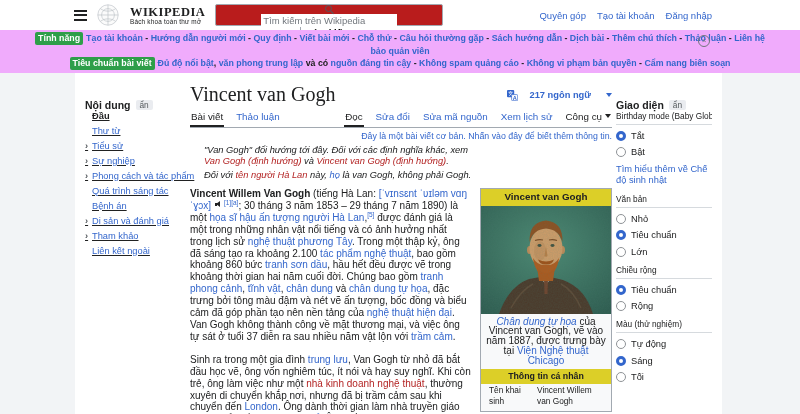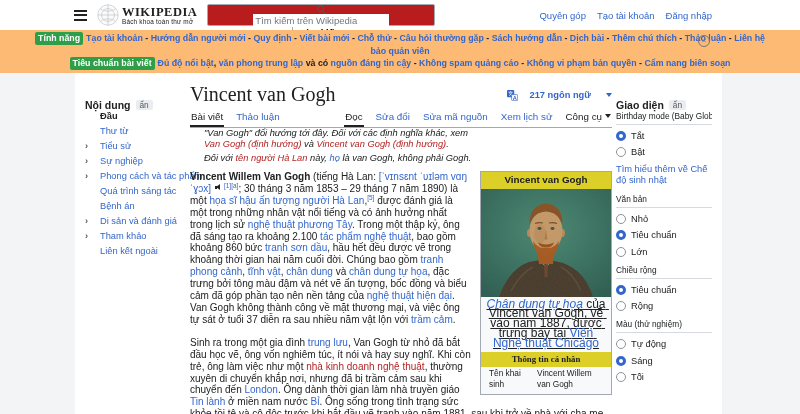--- a/index.html
+++ b/index.html
@@ -4,57 +4,57 @@
 <style>
   html,body{margin:0;padding:0;}
   body{width:800px;height:414px;overflow:hidden;background:#fff;
        font-family:"Liberation Sans","DejaVu Sans",sans-serif;color:#202122;}
   .page{position:relative;width:800px;height:414px;overflow:hidden;}
 
   
   .topbar{height:30px;display:flex;align-items:center;padding:0 88px 0 74px;gap:10px;background:#fff;}
   .burger{width:13px;height:11px;flex:none;cursor:pointer;
     background:linear-gradient(#202122 0 2px,transparent 2px 4.5px,#202122 4.5px 6.5px,transparent 6.5px 9px,#202122 9px 11px);}
-  .logo{display:flex;align-items:center;gap:3px;cursor:pointer;}
+  .logo{display:flex;align-items:center;gap:11px;cursor:pointer;}
   .wordmark{display:block;font-family:"Liberation Serif","DejaVu Serif",serif;font-size:12.5px;
     font-weight:600;letter-spacing:.5px;line-height:12px;}
   .tagline{display:block;font-size:6.4px;letter-spacing:.2px;color:#202122;}
   .searchbox{display:flex;align-items:center;border:1px solid #a2a9b1;border-radius:2px;height:20px;width:226px;background:#b91c1c;flex-direction:column;}
   .mag{width:9px;height:9px;position:relative;margin:0 5px;flex:none;}
   .mag::before{content:"";position:absolute;width:5px;height:5px;border:1.3px solid #54595d;border-radius:50%;left:0;top:0;}
   .mag::after{content:"";position:absolute;width:4px;height:1.4px;background:#54595d;transform:rotate(45deg);left:5px;top:7px;}
   .searchinput{border:0;outline:0;flex:1;min-width:0;font-size:9.5px;font-family:inherit;color:#202122;}
   .searchinput::placeholder{color:#72777d;}
   .searchbtn{height:100%;border:0;border-left:1px solid #a2a9b1;background:#fff;font-weight:bold;
     font-size:9.5px;font-family:inherit;padding:0 8px;cursor:pointer;}
   .hlinks{margin-left:auto;display:flex;gap:11px;font-size:9.5px;justify-content:center;}
   .hlink{color:#3366cc;cursor:pointer;white-space:nowrap;}
 
   
-  .banner{position:relative;text-align:center;font-size:8.8px;line-height:12.5px;padding:2px 30px 3px;background:#fdba74;}
+  .banner{position:relative;text-align:center;font-size:8.8px;line-height:12.5px;padding:2px 30px 3px;background:#f0abfc;}
   .badge{display:inline-block;background:#2e9e49;color:#fff;font-weight:bold;border-radius:2px;padding:0 3px;margin-right:3px;cursor:pointer;}
   .seg{white-space:pre-wrap;}
   .seg.bl{color:#3366cc;font-weight:bold;cursor:pointer;}
   .seg.bsep{color:#202122;font-weight:bold;}
   .bclose{position:absolute;right:90px;top:5px;width:10px;height:10px;border:1px solid #72777d;border-radius:50%;
     color:#72777d;font-size:8px;line-height:9px;text-align:center;cursor:pointer;}
   .bclose::before{content:"\00d7";}
 
   
   .content-wrap{display:flex;height:356px;overflow:hidden;}
   .gutter{background:#f2f4f6;flex:none;}
   .gutter.l{width:75px;} .gutter.r{width:78px;}
   .center{width:647px;flex:none;display:flex;background:#fff;}
 
   
   .toc{width:108px;flex:none;box-sizing:border-box;padding:26px 0 0 10px;font-size:9.3px;}
   .side-head{display:flex;align-items:center;gap:5px;}
   .side-title{font-weight:bold;font-size:10.5px;}
   .pill{background:#eaecf0;border-radius:2px;font-size:8.3px;padding:0 4px;color:#54595d;cursor:pointer;}
-  .toc-item{display:flex;align-items:flex-end;gap:8px;margin-bottom:4px;cursor:pointer;line-height:11px;}
+  .toc-item{display:flex;align-items:flex-end;gap:0;margin-bottom:4px;cursor:pointer;line-height:11px;text-decoration:underline;}
   .tchev{width:7px;flex:none;color:#54595d;font-weight:bold;}
   .tchev::before{content:"\203A";}
   .tchev.hid::before{visibility:hidden;}
   .tlabel{color:#3366cc;white-space:nowrap;}
   .toc-item.cur .tlabel{color:#202122;font-weight:bold;}
 
   
   .article{width:429px;flex:none;box-sizing:border-box;padding:10px 0 0 7px;}
   .title-row{display:flex;align-items:baseline;justify-content:space-between;}
   h1{margin:0;font-family:"Liberation Serif","DejaVu Serif",serif;font-weight:normal;font-size:20px;line-height:23px;}
@@ -78,22 +78,22 @@
   .spk::after{content:"";position:absolute;left:1.5px;top:0.5px;border-top:3.5px solid transparent;
     border-bottom:3.5px solid transparent;border-right:4px solid #202122;}
   .bodyflow{margin-top:7px;font-size:10px;line-height:11.9px;}
   .para{margin:0 0 11px;}
 
   
   .infobox{float:right;width:132px;margin:0 0 6px 8px;border:1px solid #a2a9b1;background:#f8f9fa;
     font-size:8.3px;line-height:10.5px;box-sizing:border-box;}
   .ib-title{background:#dccf28;font-weight:bold;text-align:center;font-size:9.8px;padding:3px 2px;}
   .portrait{display:block;width:100%;height:108px;cursor:pointer;}
-  .ib-caption{text-align:center;padding:3px 4px 4px;font-size:12px;line-height:9.8px;text-decoration:underline;}
-  .ib-bar{background:#dccf28;font-weight:bold;text-align:center;font-size:8.8px;padding:2px;font-family:Liberation Serif, serif;}
+  .ib-caption{text-align:center;padding:3px 4px 4px;font-size:10px;line-height:9.8px;}
+  .ib-bar{background:#dccf28;font-weight:bold;text-align:center;font-size:8.8px;padding:2px;}
   .ib-sec{font-weight:bold;font-size:8.8px;padding:3px 4px 1px;}
   .ib-row{display:flex;padding:1.5px 4px 1.5px 8px;}
   .ib-label{width:44px;flex:none;}
   .ib-value{flex:1;padding-left:4px;}
 
   
   .appearance{width:110px;flex:none;box-sizing:border-box;padding:26px 10px 0 4px;font-size:9.3px;}
   .ap-sec{margin-bottom:8px;}
   .ap-title{font-size:8.3px;color:#202122;padding-bottom:3px;border-bottom:1px solid #d6dade;
     margin-bottom:6px;white-space:nowrap;overflow:hidden;}
@@ -226,20 +226,21 @@
                 <span>Sửa đổi</span>
               </span><span class="tab">
                 <span>Sửa mã nguồn</span>
               </span><span class="tab">
                 <span>Xem lịch sử</span>
               </span><span class="tab dark">
                 <span>Công cụ</span>
                 <span class="cdown"></span>
               </span></div>
         </div>
+        <div class="notice">Đây là một bài viết cơ bản. Nhấn vào đây để biết thêm thông tin.</div>
         <div class="hatnote" id="hatnote1"><span class="seg ">"Van Gogh" đổi hướng tới đây. Đối với các định nghĩa khác, xem </span><span class="seg red">Van Gogh (định hướng)</span><span class="seg "> và </span><span class="seg red">Vincent van Gogh (định hướng)</span><span class="seg ">.</span></div>
         <div class="hatnote" id="hatnote2"><span class="seg ">Đối với </span><span class="seg red">tên người Hà Lan</span><span class="seg "> này, </span><span class="seg link">họ</span><span class="seg "> là van Gogh, không phải Gogh.</span></div>
 
         <div class="bodyflow">
           <aside class="infobox">
             <div class="ib-title">Vincent van Gogh</div>
             <svg class="portrait" viewBox="0 0 130 108" preserveAspectRatio="none">
               <defs>
                 <radialGradient id="bgg" cx="50%" cy="38%" r="75%">
                   <stop offset="0%" stop-color="#4d8a74"></stop>

